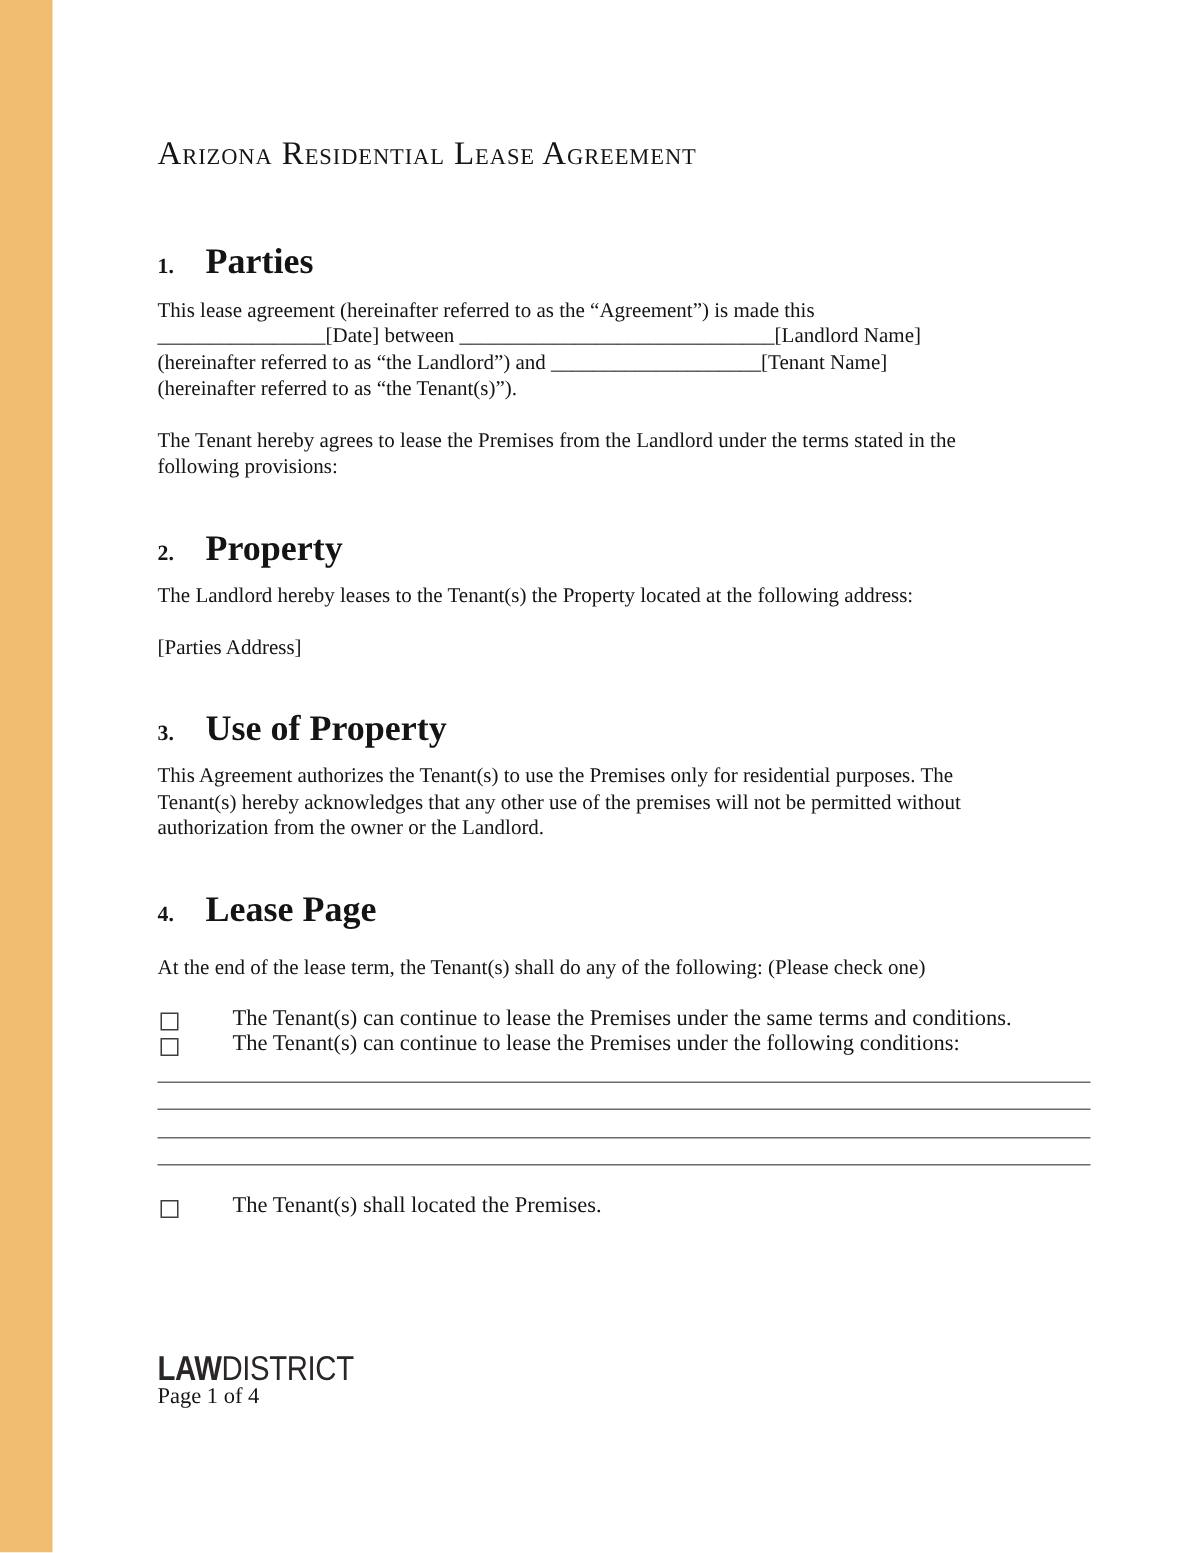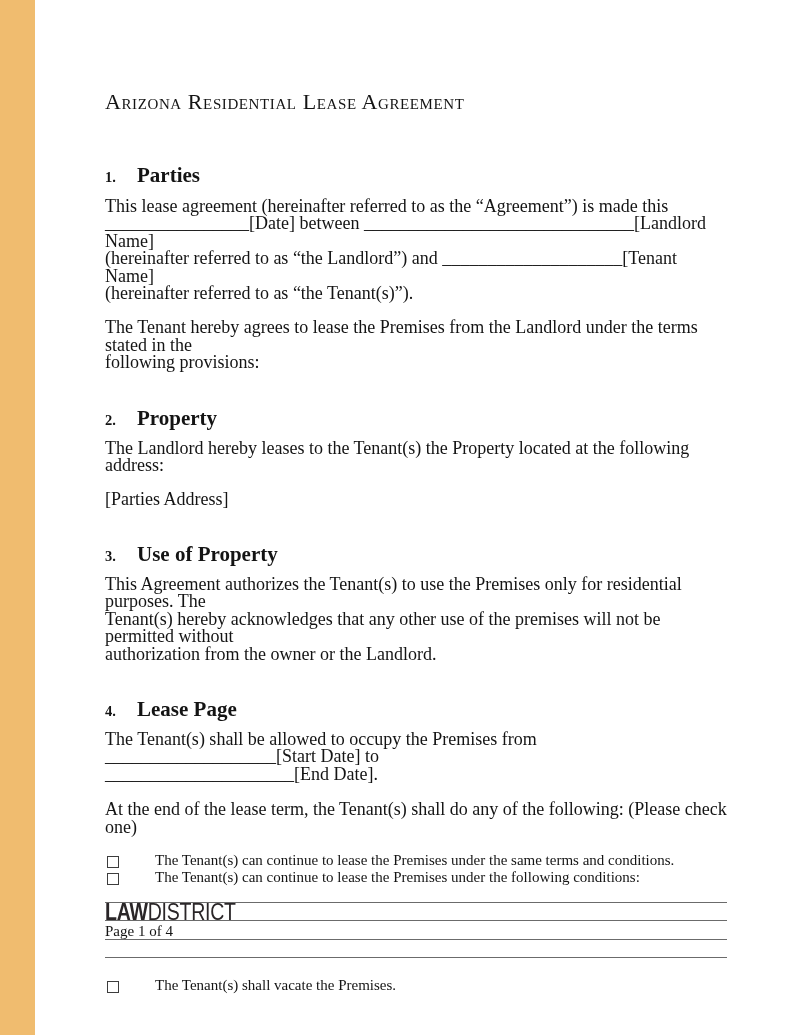--- a/index.html
+++ b/index.html
@@ -11,24 +11,24 @@
   .stripe { position:absolute; left:0; top:0; width:35px; height:1035px; background:#f0bc6f; }
   .page { position:absolute; left:105px; top:0; width:622px; }
 
   .doc-title {
     margin:90px 0 0 0; text-align:left;
     font-size:22px; line-height:24px; font-weight:400;
     font-variant:small-caps; letter-spacing:0.6px;
   }
   .sec-heading { display:flex; align-items:baseline; }
   .sec-num  { width:32px; flex:none; font-size:14.5px; font-weight:700; }
-  .sec-label{ font-size:21px; line-height:20px; font-weight:700; }
+  .sec-label{ font-size:24px; line-height:20px; font-weight:700; }
 
   .doc-par {
-    margin:0; font-size:18px; line-height:17.4px;
+    margin:0; font-size:14px; line-height:17.4px;
     white-space:pre-line;
   }
 
   .opt-row { display:flex; align-items:center; font-size:15px; line-height:17.4px; }
   .checkbox {
     box-sizing:border-box; flex:none;
     width:12px; height:12px; border:1.5px solid #3d3d3d; background:#fff;
     margin:2px 36px 0 2px;
   }
   .write-line { height:17.5px; border-bottom:1px solid #6b6b6b; }
@@ -80,42 +80,40 @@
     <span class="sec-label">Use of Property</span>
   </div>
   <p class="doc-par" style="margin-top:11px;">This Agreement authorizes the Tenant(s) to use the Premises only for residential purposes. The
 Tenant(s) hereby acknowledges that any other use of the premises will not be permitted without
 authorization from the owner or the Landlord.</p>
 
   <div class="sec-heading" style="margin-top:36px;">
     <span class="sec-num">4.</span>
     <span class="sec-label">Lease Page</span>
   </div>
-  <p class="doc-par" style="margin-top:11px;">The Tenant(s) shall be allowed to occupy the Premises from ___________________[Start Date] to
-_____________________[End Date].</p>
   <p class="doc-par" style="margin-top:18px;">At the end of the lease term, the Tenant(s) shall do any of the following: (Please check one)</p>
 
   <div class="opt-row" style="margin-top:16px;">
     <span class="checkbox"></span>
     <span>The Tenant(s) can continue to lease the Premises under the same terms and conditions.</span>
   </div>
   <div class="opt-row">
     <span class="checkbox"></span>
     <span>The Tenant(s) can continue to lease the Premises under the following conditions:</span>
   </div>
 
   <div>
     <div class="write-line first"></div>
     <div class="write-line"></div>
     <div class="write-line"></div>
     <div class="write-line"></div>
   </div>
 
   <div class="opt-row" style="margin-top:19px;">
     <span class="checkbox"></span>
-    <span>The Tenant(s) shall vacate the Premises.</span>
+    <span>The Tenant(s) shall located the Premises.</span>
   </div>
 
 </div>
 
 <div class="logo"><span class="bold">LAW</span><span class="light">DISTRICT</span></div>
 
 <div class="page-num">Page 1 of 4</div>
 
 </body></html>

